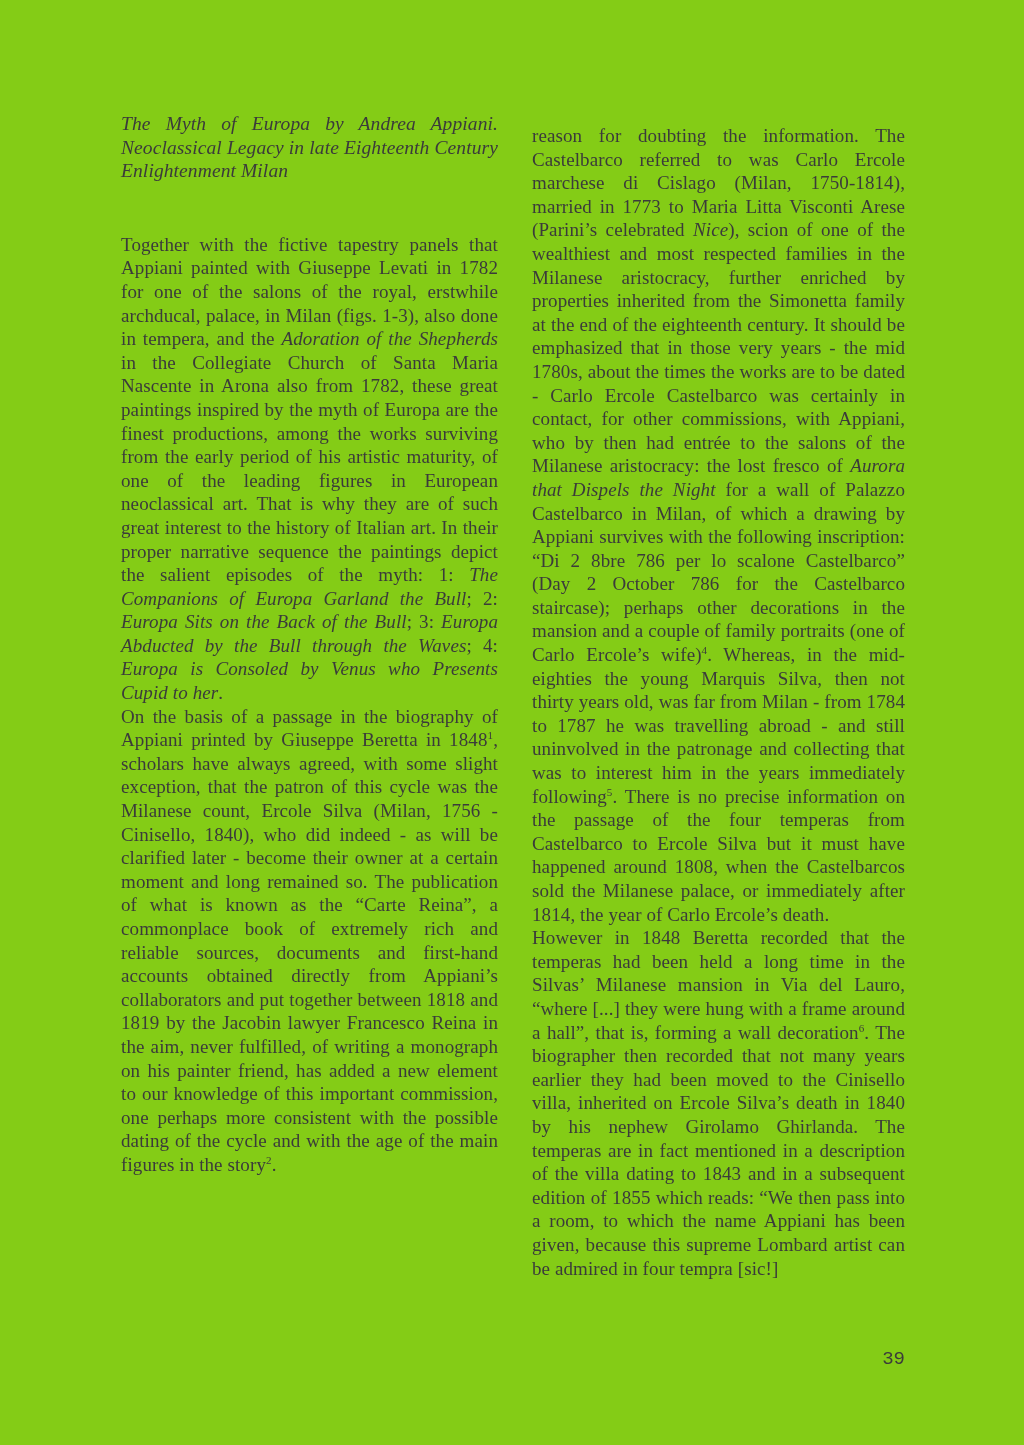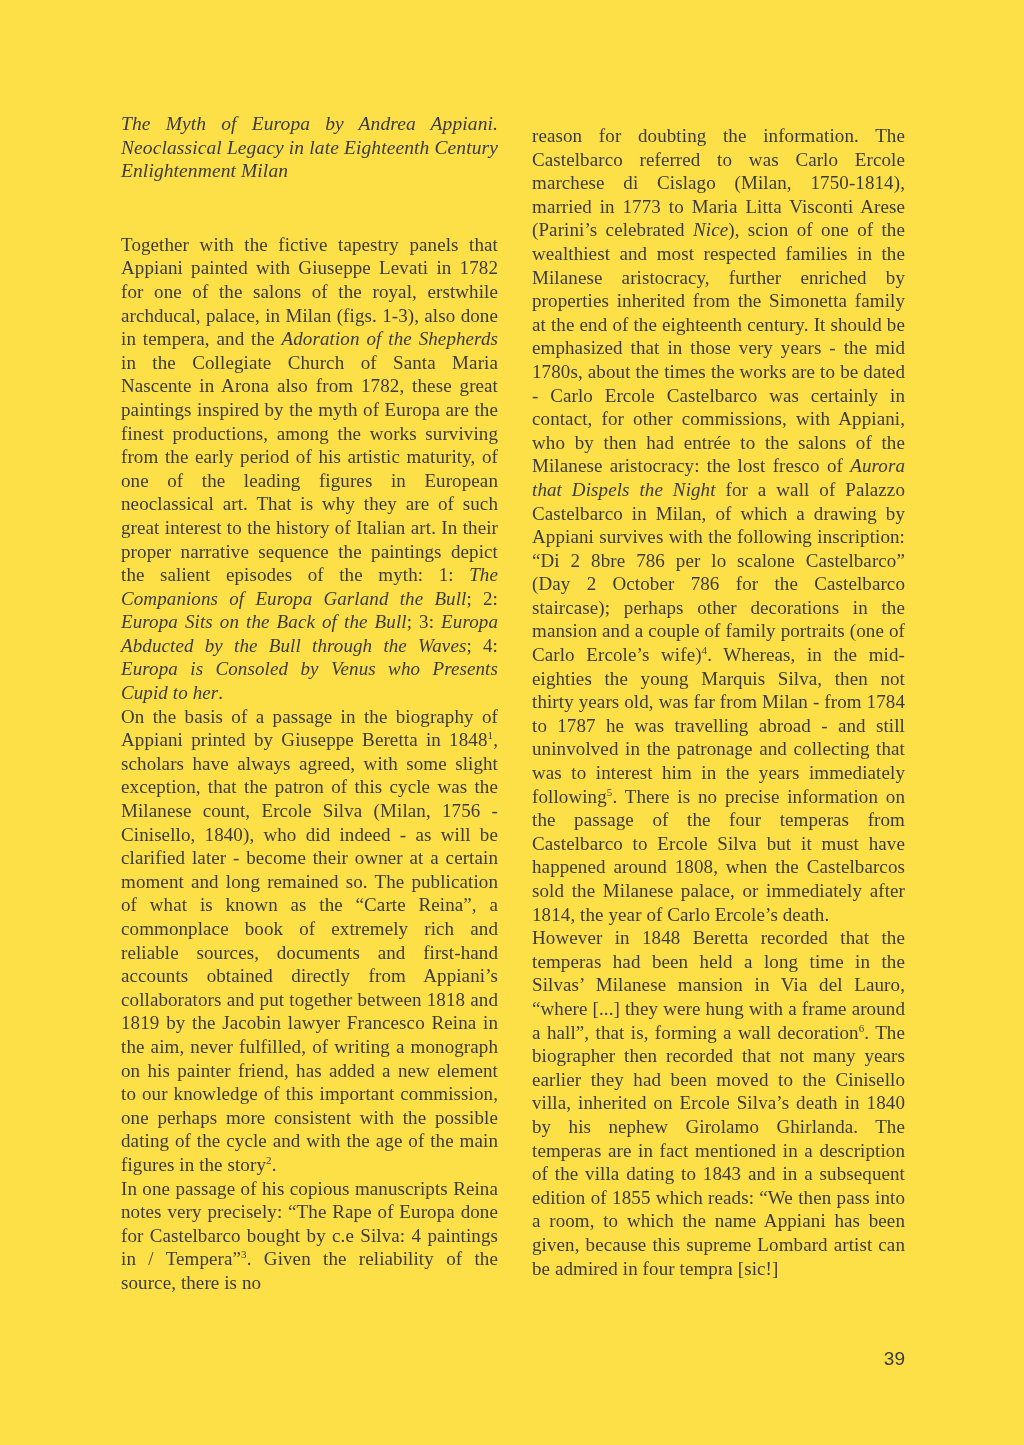--- a/index.html
+++ b/index.html
@@ -4,21 +4,21 @@
 <style>
   html, body {
     margin: 0;
     padding: 0;
     background: #ffffff;
   }
   .page {
     position: relative;
     width: 1024px;
     height: 1445px;
-    background: #fde047;
+    background: #84cc16;
     overflow: hidden;
   }
   .column {
     position: absolute;
     top: 112px;
     font-family: "Liberation Serif", serif;
     font-size: 19px;
     line-height: 23.6px;
     color: #3b3b3b;
     text-align: justify;
@@ -44,35 +44,34 @@
     font-size: 0.58em;
     line-height: 0;
     vertical-align: super;
   }
   .folio {
     position: absolute;
     top: 1348px;
     left: 532px;
     width: 373px;
     text-align: right;
-    font-family: Liberation Sans, sans-serif;
+    font-family: Liberation Mono, monospace;
     font-size: 19px;
     color: #3b3b3b;
   }
 </style>
 </head>
 <body>
 
 <div class="page">
 
   <div class="column column-left">
     <h1 class="article-title">The Myth of Europa by Andrea Appiani. Neoclassical Legacy in late Eighteenth Century Enlightenment Milan</h1>
     <p class="body-para"><span>Together with the fictive tapestry panels that Appiani painted with Giuseppe Levati in 1782 for one of the salons of the royal, erstwhile archducal, palace, in Milan (figs. 1-3), also done in tempera, and the </span><em>Adoration of the Shepherds</em><span> in the Collegiate Church of Santa Maria Nascente in Arona also from 1782, these great paintings inspired by the myth of Europa are the finest productions, among the works surviving from the early period of his artistic maturity, of one of the leading figures in European neoclassical art. That is why they are of such great interest to the history of Italian art. In their proper narrative sequence the paintings depict the salient episodes of the myth: 1: </span><em>The Companions of Europa Garland the Bull</em><span>; 2: </span><em>Europa Sits on the Back of the Bull</em><span>; 3: </span><em>Europa Abducted by the Bull through the Waves</em><span>; 4: </span><em>Europa is Consoled by Venus who Presents Cupid to her</em><span>.</span></p>
     <p class="body-para"><span>On the basis of a passage in the biography of Appiani printed by Giuseppe Beretta in 1848</span><sup>1</sup><span>, scholars have always agreed, with some slight exception, that the patron of this cycle was the Milanese count, Ercole Silva (Milan, 1756 - Cinisello, 1840), who did indeed - as will be clarified later - become their owner at a certain moment and long remained so. The publication of what is known as the “Carte Reina”, a commonplace book of extremely rich and reliable sources, documents and first-hand accounts obtained directly from Appiani’s collaborators and put together between 1818 and 1819 by the Jacobin lawyer Francesco Reina in the aim, never fulfilled, of writing a monograph on his painter friend, has added a new element to our knowledge of this important commission, one perhaps more consistent with the possible dating of the cycle and with the age of the main figures in the story</span><sup>2</sup><span>.</span></p>
-    <p class="body-para"><span>In one passage of his copious manuscripts Reina notes very precisely: “The Rape of Europa done for Castelbarco bought by c.e Silva: 4 paintings in / Tempera”</span><sup>3</sup><span>. Given the reliability of the source, there is no</span></p>
   </div>
 
   <div class="column column-right">
     <p class="body-para"><span>reason for doubting the information. The Castelbarco referred to was Carlo Ercole marchese di Cislago (Milan, 1750-1814), married in 1773 to Maria Litta Visconti Arese (Parini’s celebrated </span><em>Nice</em><span>), scion of one of the wealthiest and most respected families in the Milanese aristocracy, further enriched by properties inherited from the Simonetta family at the end of the eighteenth century. It should be emphasized that in those very years - the mid 1780s, about the times the works are to be dated - Carlo Ercole Castelbarco was certainly in contact, for other commissions, with Appiani, who by then had entrée to the salons of the Milanese aristocracy: the lost fresco of </span><em>Aurora that Dispels the Night</em><span> for a wall of Palazzo Castelbarco in Milan, of which a drawing by Appiani survives with the following inscription: “Di 2 8bre 786 per lo scalone Castelbarco” (Day 2 October 786 for the Castelbarco staircase); perhaps other decorations in the mansion and a couple of family portraits (one of Carlo Ercole’s wife)</span><sup>4</sup><span>. Whereas, in the mid-eighties the young Marquis Silva, then not thirty years old, was far from Milan - from 1784 to 1787 he was travelling abroad - and still uninvolved in the patronage and collecting that was to interest him in the years immediately following</span><sup>5</sup><span>. There is no precise information on the passage of the four temperas from Castelbarco to Ercole Silva but it must have happened around 1808, when the Castelbarcos sold the Milanese palace, or immediately after 1814, the year of Carlo Ercole’s death.</span></p>
     <p class="body-para"><span>However in 1848 Beretta recorded that the temperas had been held a long time in the Silvas’ Milanese mansion in Via del Lauro, “where [...] they were hung with a frame around a hall”, that is, forming a wall decoration</span><sup>6</sup><span>. The biographer then recorded that not many years earlier they had been moved to the Cinisello villa, inherited on Ercole Silva’s death in 1840 by his nephew Girolamo Ghirlanda. The temperas are in fact mentioned in a description of the villa dating to 1843 and in a subsequent edition of 1855 which reads: “We then pass into a room, to which the name Appiani has been given, because this supreme Lombard artist can be admired in four tempra [sic!]</span></p>
   </div>
 
   <div class="folio">39</div>
 
 </div>

